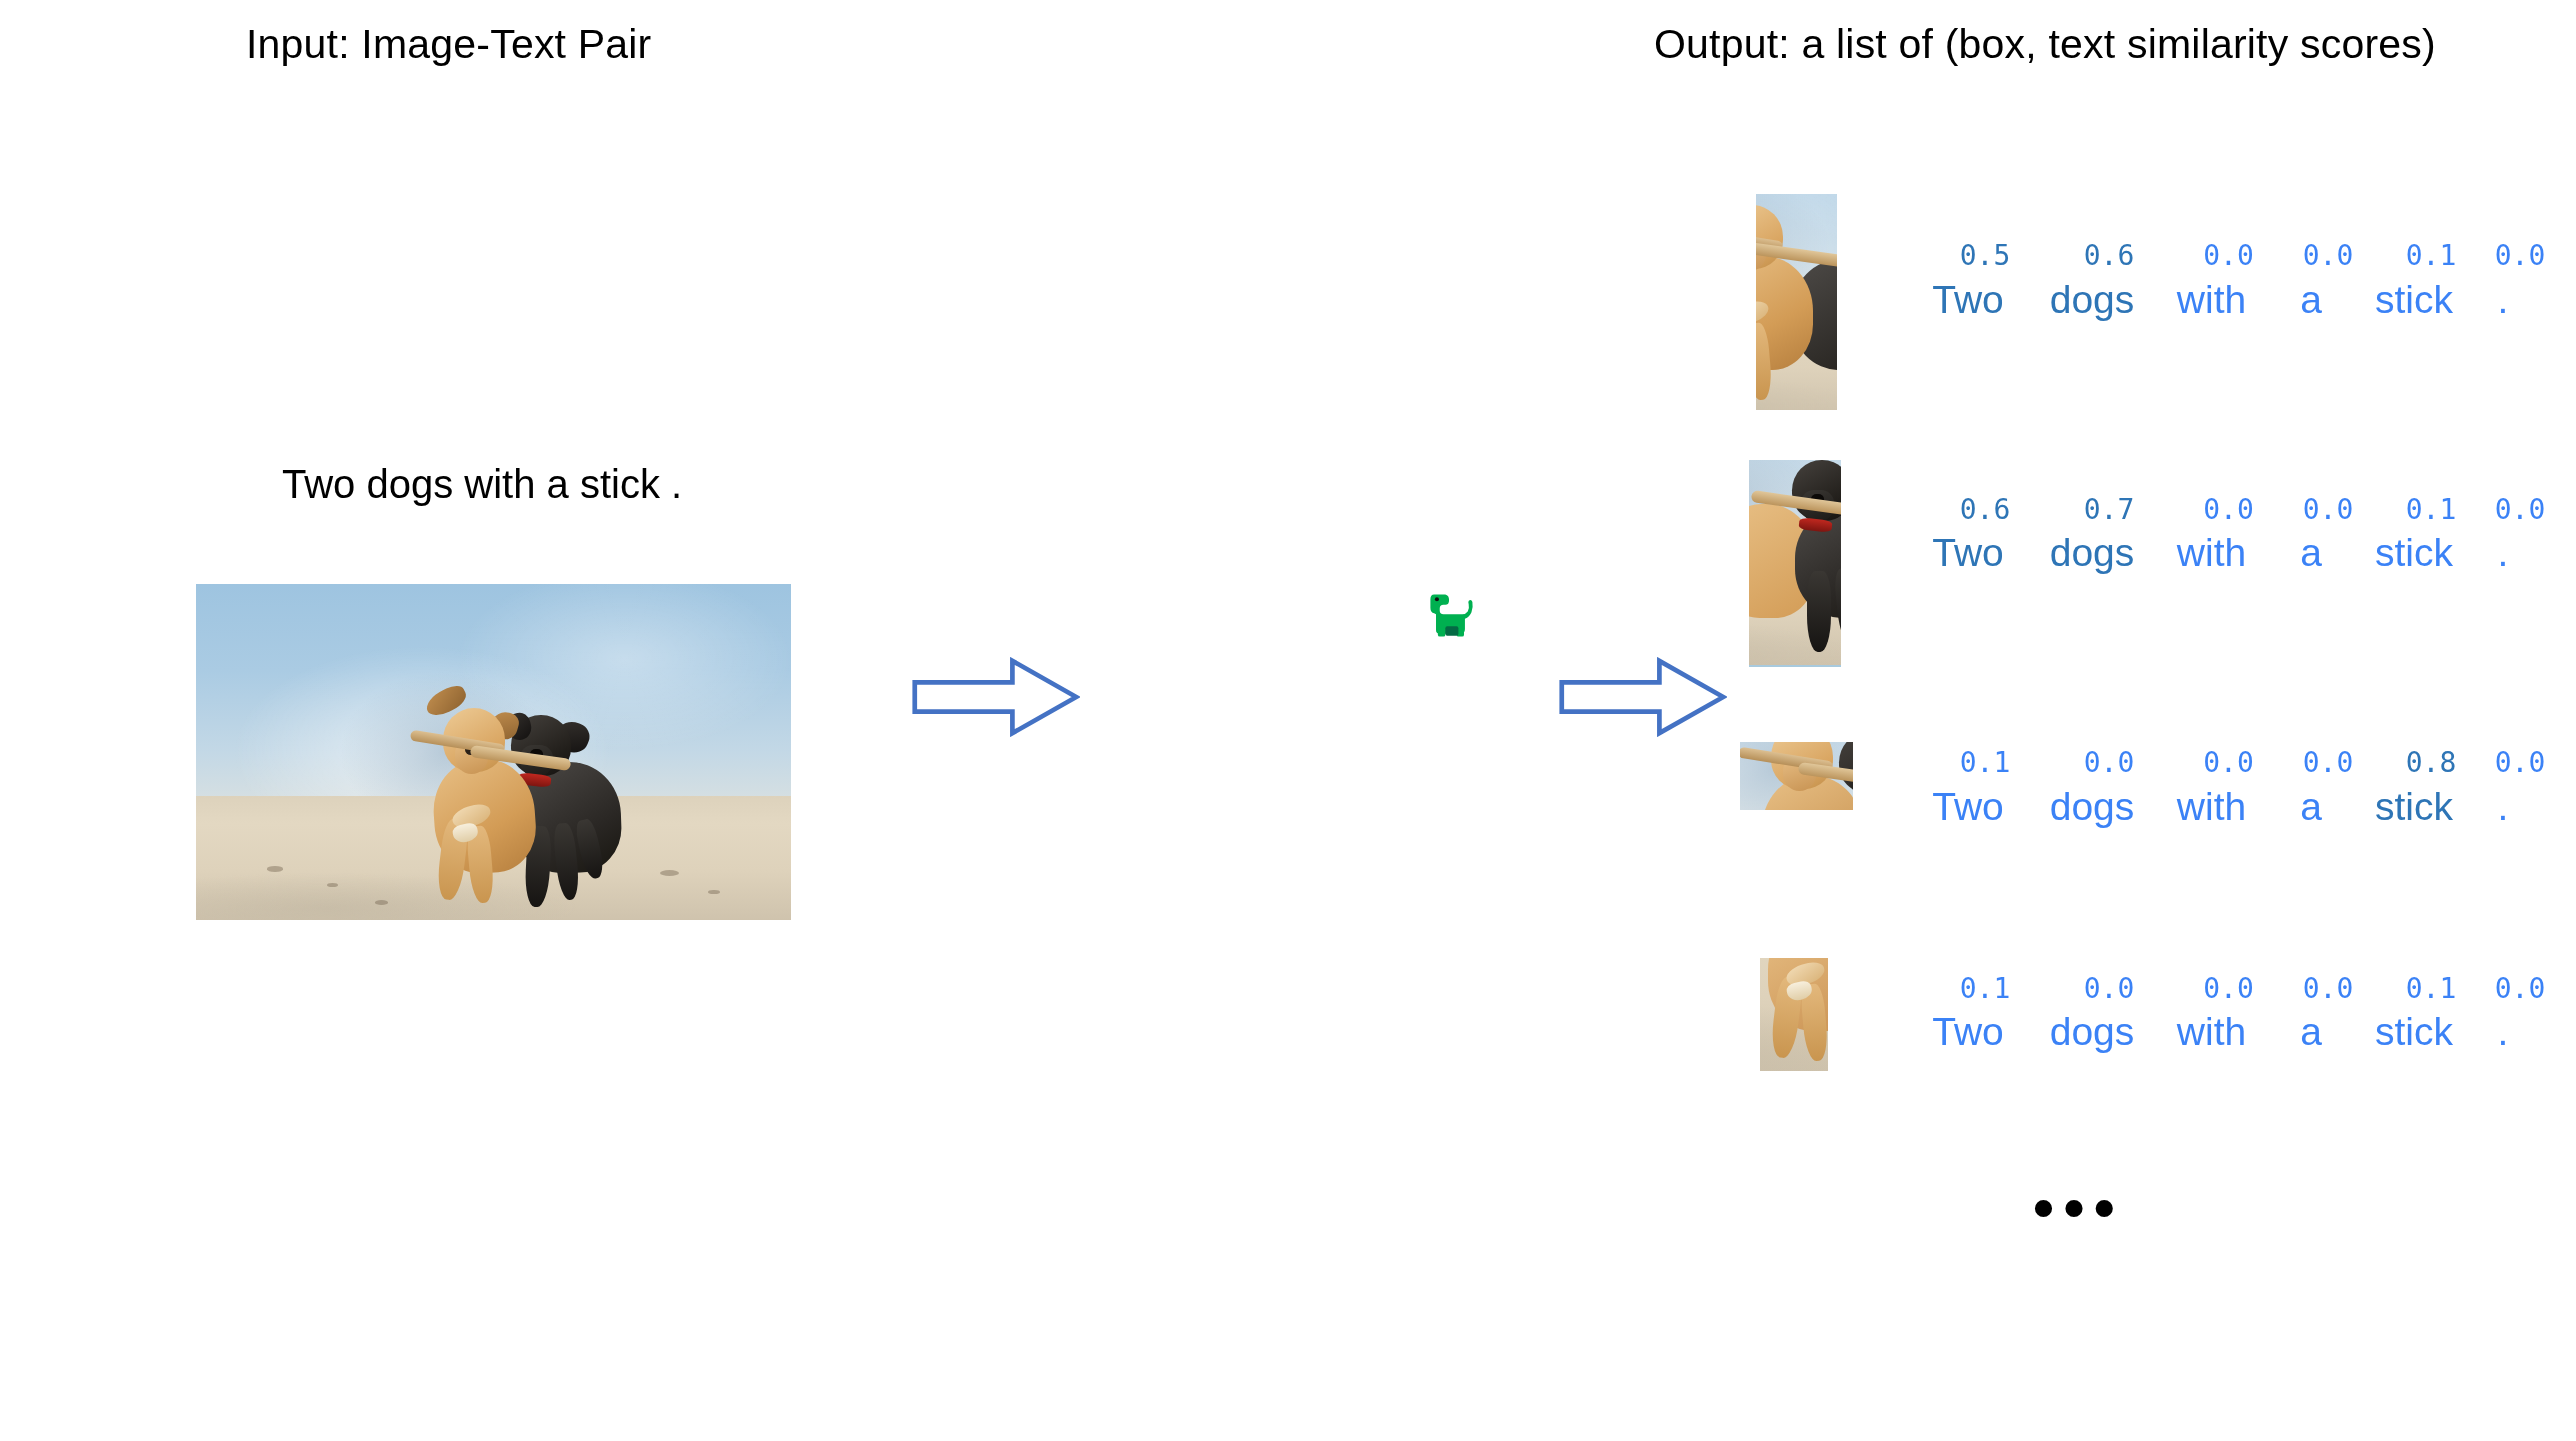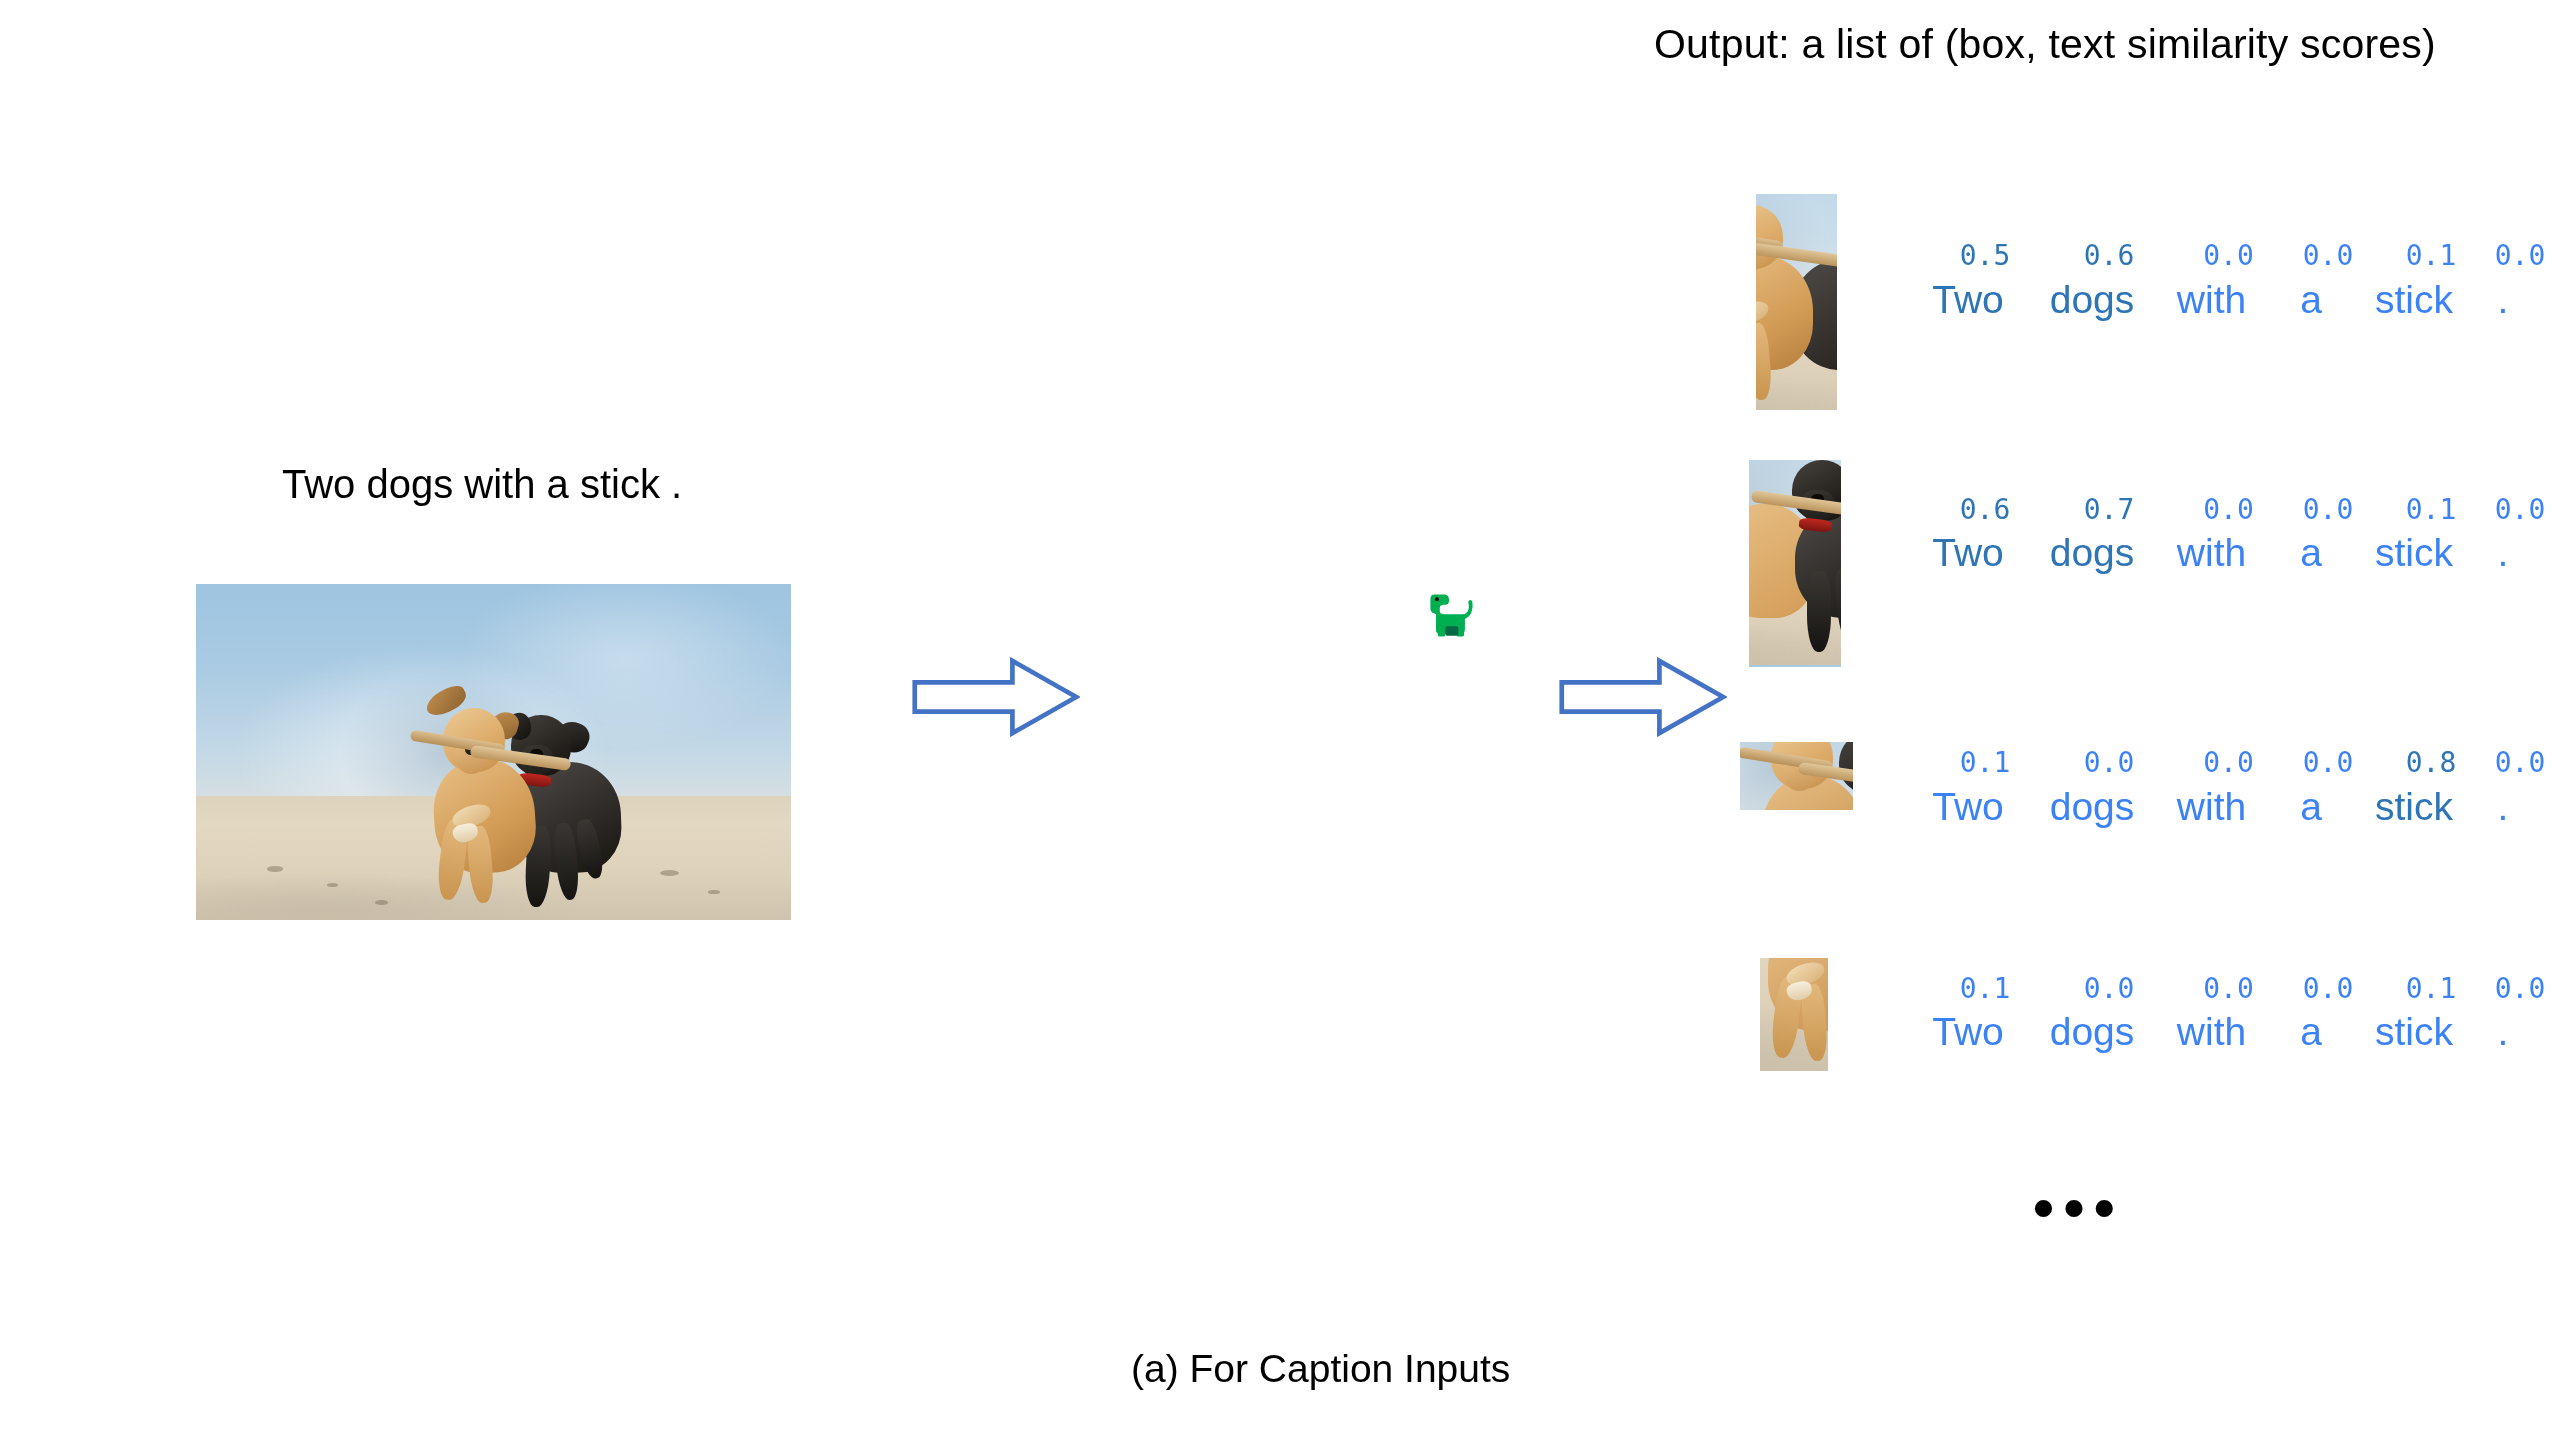--- a/index.html
+++ b/index.html
@@ -238,20 +238,21 @@
     font-weight: bold;
     letter-spacing: 9.4px;
     color: #000;
   }
 </style>
 </head>
 <body>
 
 <div id="canvas">
 
+  <div class="heading" id="input-heading">Input: Image-Text Pair</div>
   <div class="heading" id="output-heading">Output: a list of (box, text similarity scores)</div>
 
   <div id="input-caption">Two dogs with a stick .</div>
 
   <div id="input-photo">
     <div class="photo-scene">
       <div class="sky"></div>
       <div class="haze"></div>
       <div class="sand"></div>
       <div class="sand-speck" style="left:12%;top:84%;width:2.6%;height:1.6%"></div>
@@ -392,16 +393,15 @@
         <div class="seg" style="left:43%;top:66%;width:6.5%;height:6%;background:linear-gradient(160deg,#f2dcb6,#d9b277);border-radius:48%;transform:rotate(-18deg)"></div>
         <div class="seg" style="left:43.2%;top:71.5%;width:4.2%;height:5.5%;background:linear-gradient(180deg,#f7efdd,#e0cda6);border-radius:40% 40% 55% 55%;transform:rotate(-12deg)"></div>
       </div>
     </div>
     <div class="score-line" id="r4-scores" style="left:1923px;top:972px;"><span class="tok black" style="width: 124px;">0.1</span><span class="tok black" style="width: 124px;">0.0</span><span class="tok black" style="width: 115px;">0.0</span><span class="tok black" style="width: 84px;">0.0</span><span class="tok black" style="width: 122px;">0.1</span><span class="tok black" style="width: 56px;">0.0</span></div>
     <div class="word-line" id="r4-words" style="left:1906px;top:1010px;"><span class="tok black" style="width: 124px;">Two</span><span class="tok black" style="width: 124px;">dogs</span><span class="tok black" style="width: 115px;">with</span><span class="tok black" style="width: 84px;">a</span><span class="tok black" style="width: 122px;">stick</span><span class="tok black" style="width: 56px;">.</span></div>
   </div>
 
   <div id="ellipsis">•••</div>
 
-  <div id="figure-caption">(a) For Caption Inputs</div>
 
 </div>
 
 
 </body></html>

